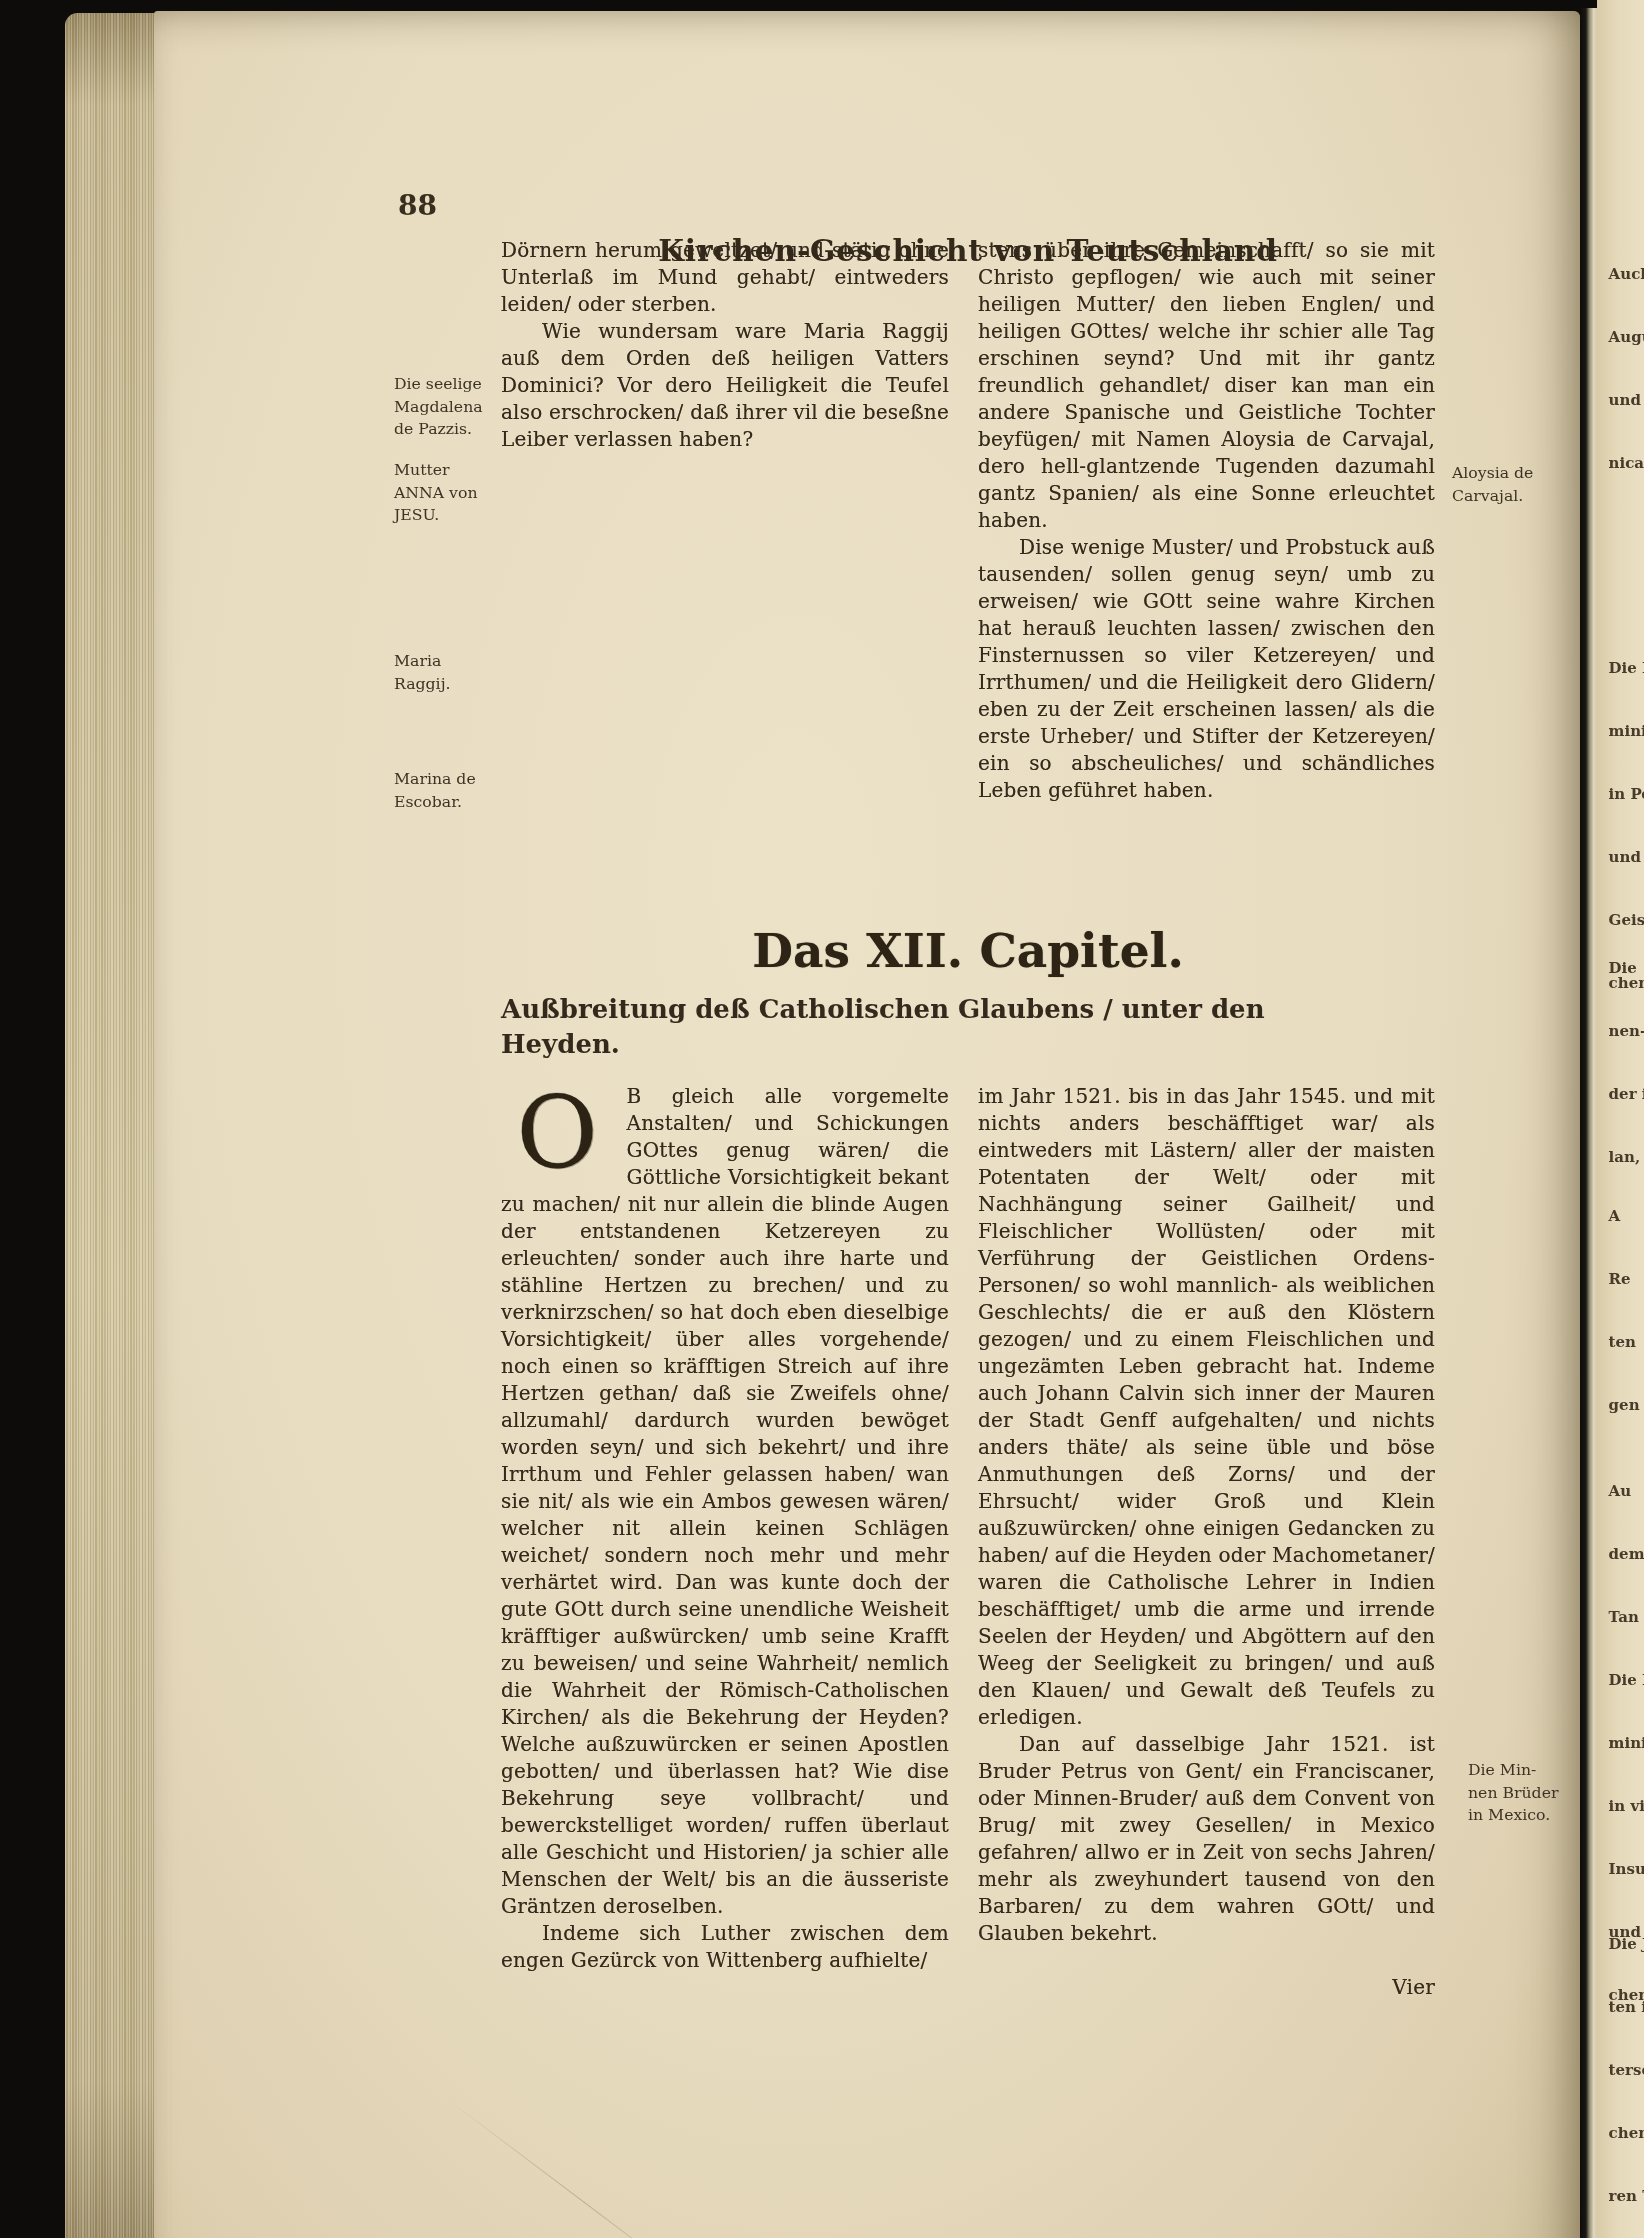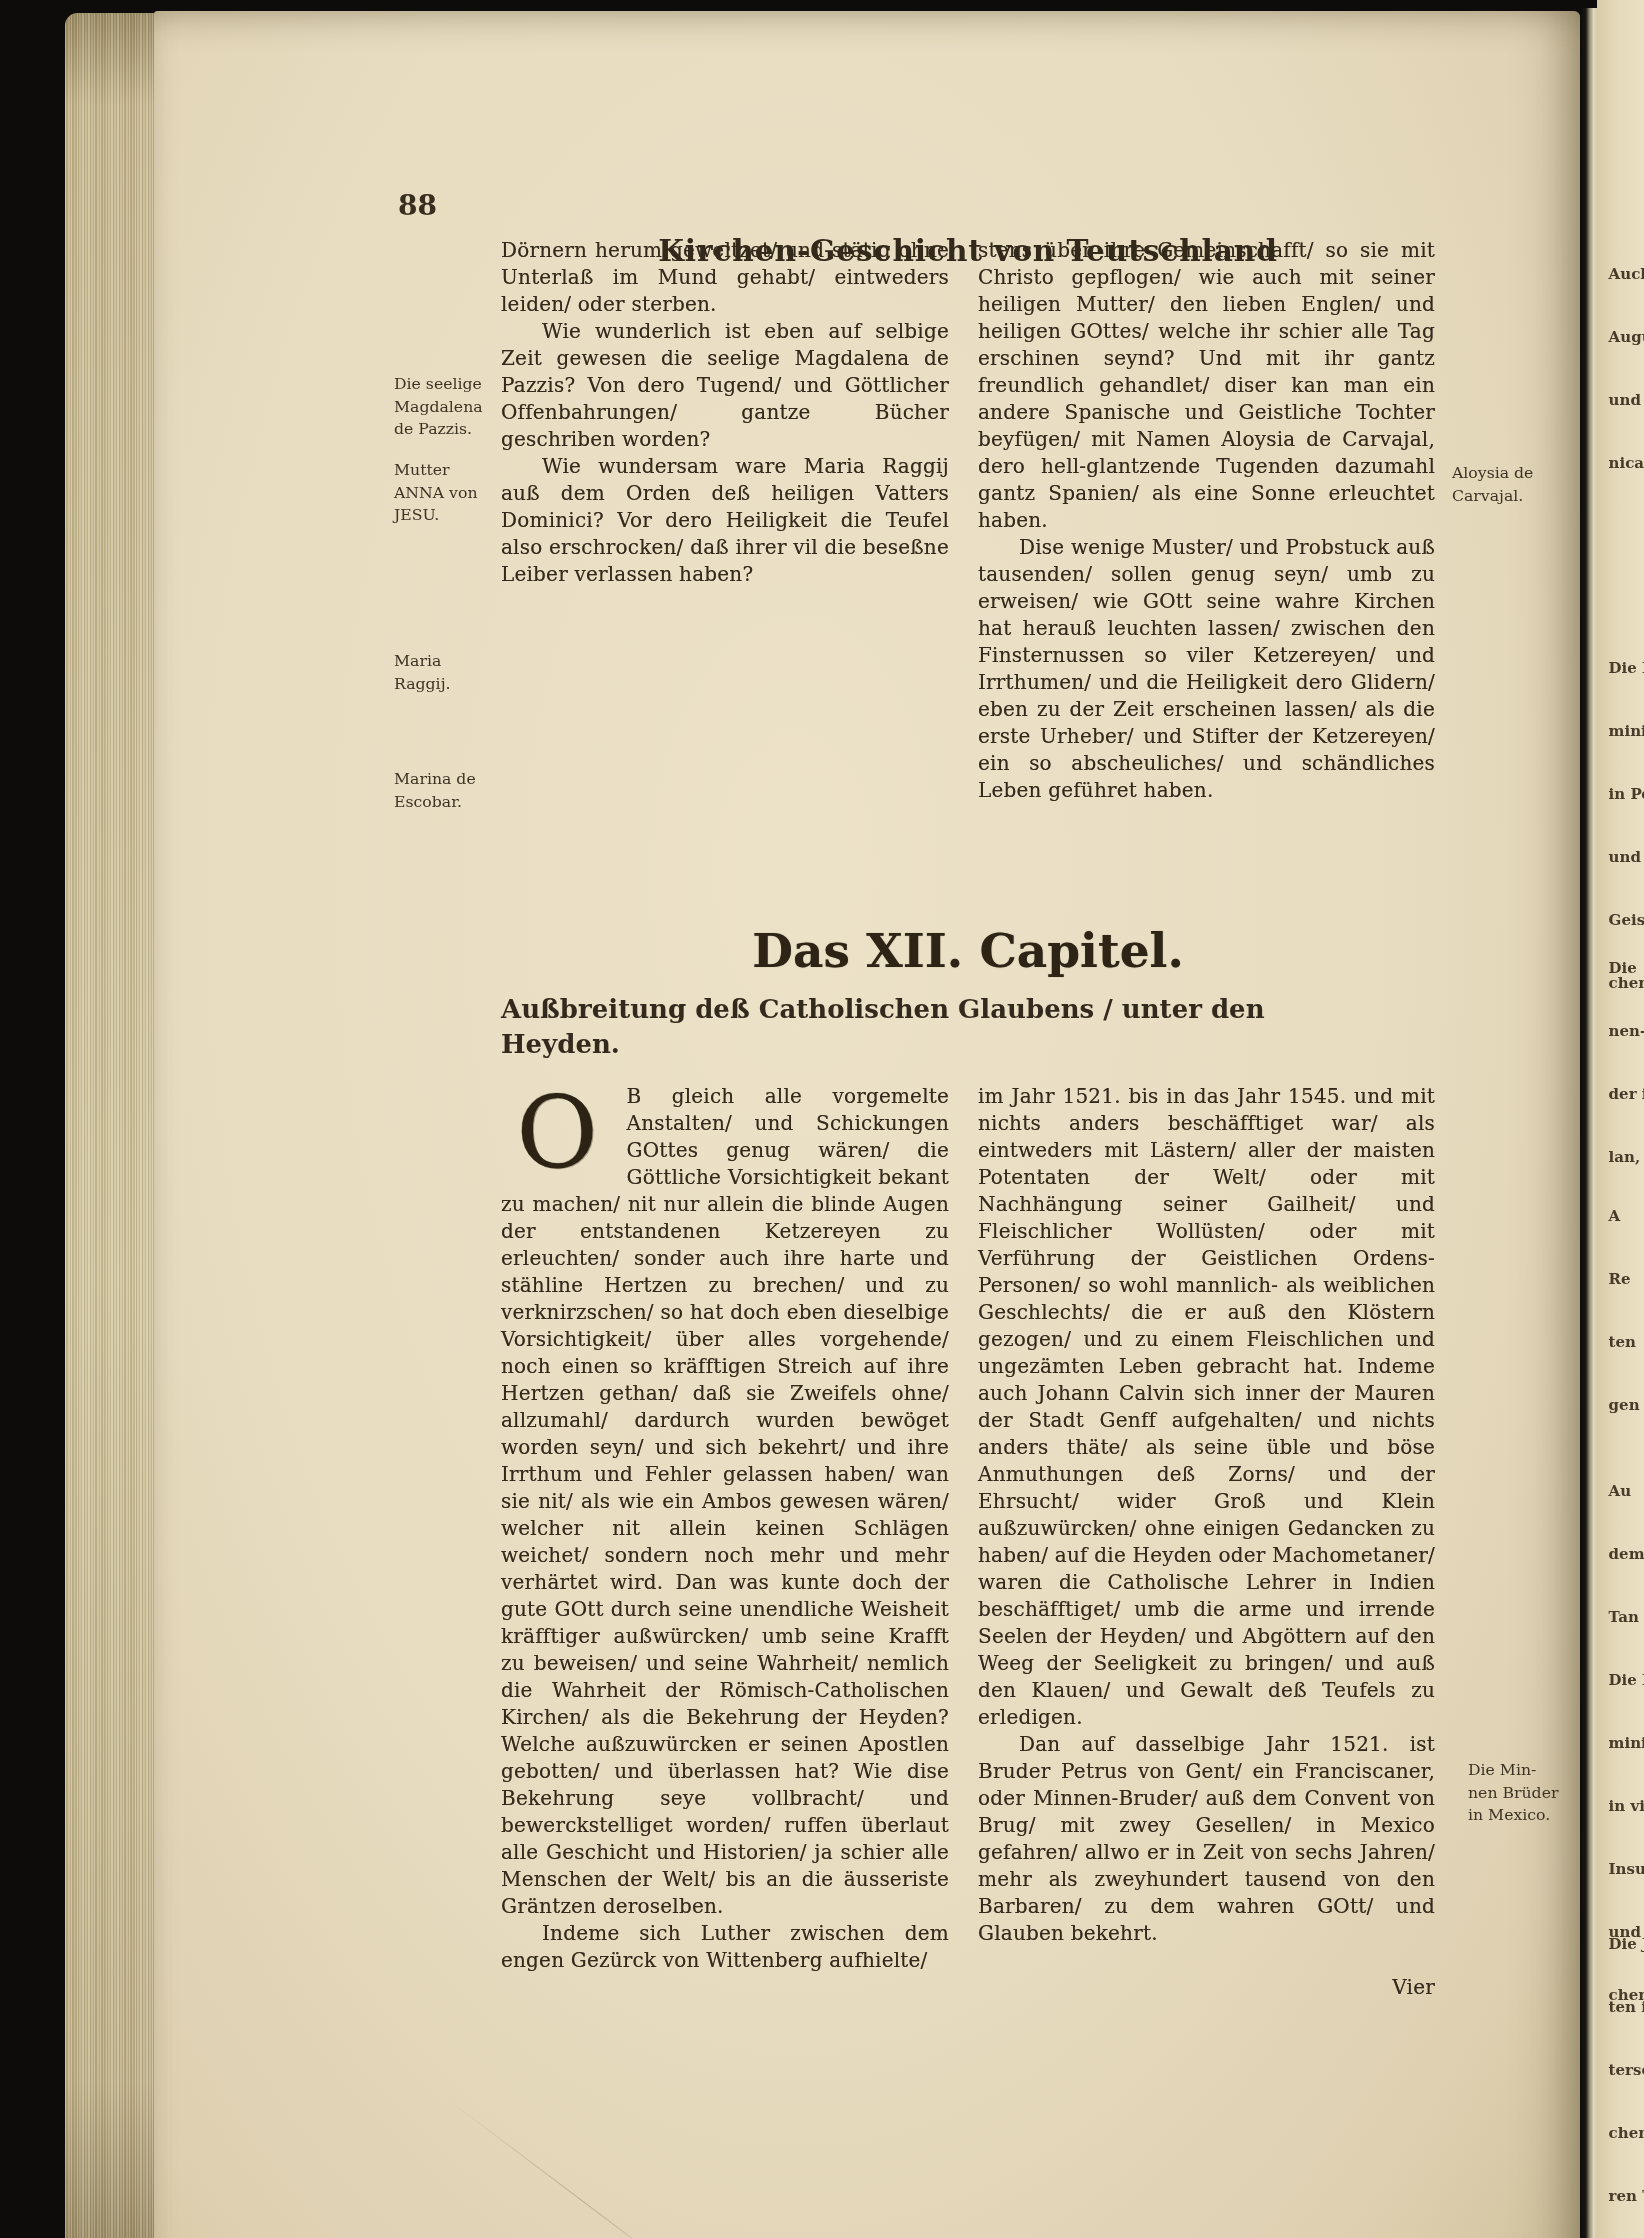--- a/index.html
+++ b/index.html
@@ -119,21 +119,20 @@
       <div>Carvajal.</div>
     </div>
     <div class="mnote" style="left:1314px;top:1748px;">
       <div>Die Min-</div>
       <div>nen Brüder</div>
       <div>in Mexico.</div>
     </div>
 
     <div class="col" id="top-left">
       <p class="cont">Dörnern herum geweltzet/ und stätig ohne Unterlaß im Mund gehabt/ eintweders leiden/ oder sterben.</p>
-      <p>Wie wunderlich ist eben auf selbige Zeit gewesen die seelige Magdalena de Pazzis? Von dero Tugend/ und Göttlicher Offenbahrungen/ gantze Bücher geschriben worden?</p>
       <p>Wie wundersam ware Maria Raggij auß dem Orden deß heiligen Vatters Dominici? Vor dero Heiligkeit die Teufel also erschrocken/ daß ihrer vil die beseßne Leiber verlassen haben?</p>
     </div>
     <div class="col" id="top-right">
       <p class="cont">stens über ihre Gemeinschafft/ so sie mit Christo gepflogen/ wie auch mit seiner heiligen Mutter/ den lieben Englen/ und heiligen GOttes/ welche ihr schier alle Tag erschinen seynd? Und mit ihr gantz freundlich gehandlet/ diser kan man ein andere Spanische und Geistliche Tochter beyfügen/ mit Namen Aloysia de Carvajal, dero hell-glantzende Tugenden dazumahl gantz Spanien/ als eine Sonne erleuchtet haben.</p>
       <p>Dise wenige Muster/ und Probstuck auß tausenden/ sollen genug seyn/ umb zu erweisen/ wie GOtt seine wahre Kirchen hat herauß leuchten lassen/ zwischen den Finsternussen so viler Ketzereyen/ und Irrthumen/ und die Heiligkeit dero Glidern/ eben zu der Zeit erscheinen lassen/ als die erste Urheber/ und Stifter der Ketzereyen/ ein so abscheuliches/ und schändliches Leben geführet haben.</p>
     </div>
 
     <div class="chapter-title">Das XII. Capitel.</div>
     <div class="chapter-sub sub1">Außbreitung deß Catholischen Glaubens /  unter den</div>
     <div class="chapter-sub sub2">Heyden.</div>

